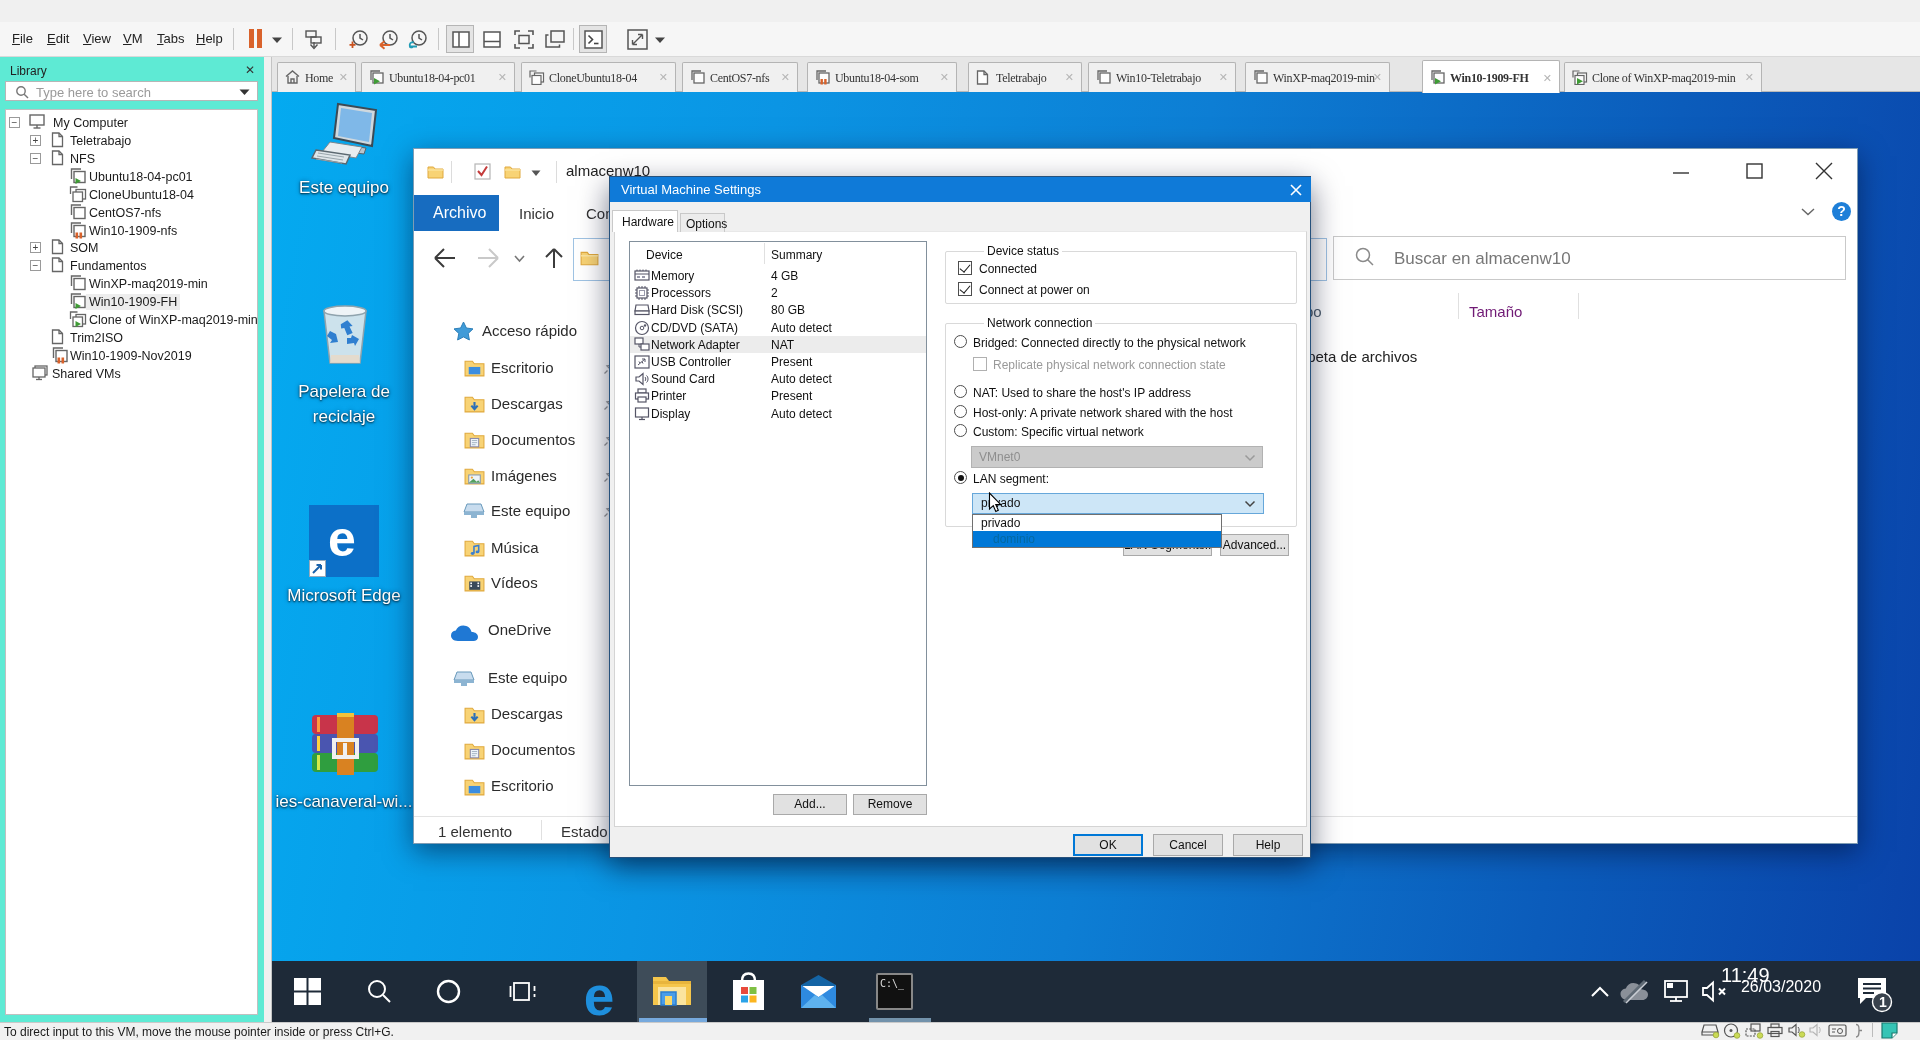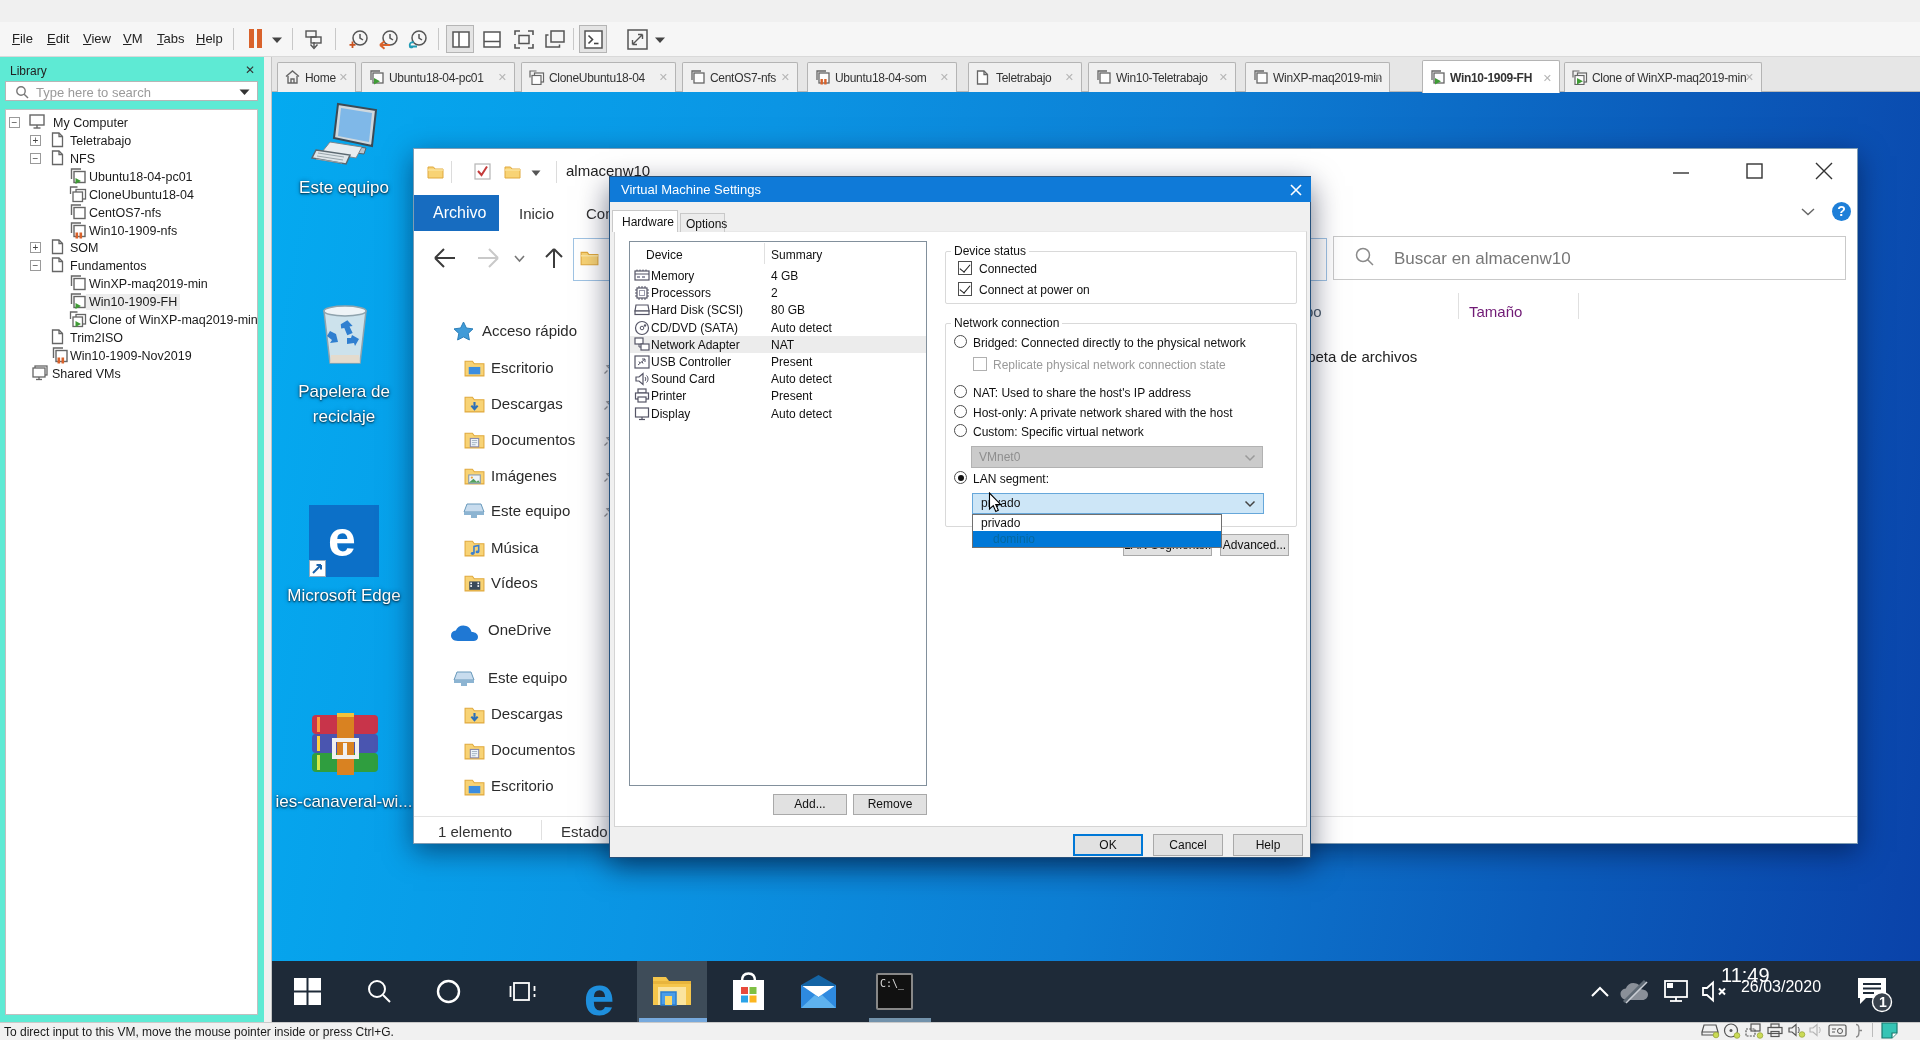--- a/index.html
+++ b/index.html
@@ -4,21 +4,21 @@
 <style>
 * { margin:0; padding:0; box-sizing:border-box; }
 html,body { width:1920px; height:1040px; overflow:hidden; font-family:"Liberation Sans", sans-serif; }
 .abs { position:absolute; }
 #page { position:relative; width:1920px; height:1040px; background:#f0f0f0; overflow:hidden; }
 #titlebar { position:absolute; left:0; top:0; width:1920px; height:22px; background:#f0f0f0; }
 #menubar { position:absolute; left:0; top:22px; width:1920px; height:35px; background:#f6f6f6; border-bottom:1px solid #d9d9d9;text-decoration:underline; }
 .menuitem { position:absolute; top:9px; font-size:13px; color:#222; }
 .menuitem u { text-decoration:underline; }
 .tsep { position:absolute; top:6px; width:1px; height:22px; background:#c8c8c8; }
-#tabstrip { position:absolute; left:272px; top:57px; width:1648px; height:35px; background:#e6e6e6; border-bottom:1px solid #b9b9b9; }
+#tabstrip { position:absolute; left:272px; top:57px; width:1648px; height:35px; background:#e6e6e6; border-bottom:1px solid #b9b9b9;font-family:Liberation Serif, serif; }
 .tab { position:absolute; top:5px; height:30px; background:#f0f0f0; border:1px solid #b4b4b4; border-bottom:none; border-radius:2px 2px 0 0; font-size:12px; color:#333; }
 .tab.active { top:3px; height:33px; background:#fff; z-index:3; font-weight:bold; }
 .tab .tx { position:absolute; right:7px; top:8px; font-size:11px; color:#b5b5b5; font-weight:normal; }
 .tab .tlabel { position:absolute; left:27px; top:8px; white-space:nowrap; letter-spacing:-0.3px; }
 .tab .ticon { position:absolute; left:7px; top:7px; }
 #sidebar { position:absolute; left:0; top:57px; width:264px; height:965px; background:#5eead4; }
 #sidebar .hdr { position:absolute; left:10px; top:7px; font-size:12px; color:#222; }
 #sidebar .hx { position:absolute; right:9px; top:6px; font-size:12px; color:#333; }
 #searchbox { position:absolute; left:5px; top:24px; width:253px; height:20px; background:#fff; border:1px solid #b6b6b6; }
 #searchbox .ph { position:absolute; left:30px; top:3px; font-size:13px; color:#9a9a9a; }
@@ -34,21 +34,21 @@
 .navitem { position:absolute; font-size:15px; color:#2b2b2b; white-space:nowrap; }
 #dialog { position:absolute; left:337px; top:84px; width:702px; height:682px; background:#f0f0f0; border:1px solid #26517c; box-shadow:0 10px 28px rgba(0,10,40,.55); font-size:12px; }
 .cb { position:absolute; width:14px; height:14px; background:#fff; border:1px solid #4d4d4d; }
 .cb.checked:after { content:""; position:absolute; left:3px; top:0px; width:5px; height:9px; border:solid #1a1a1a; border-width:0 1.6px 1.6px 0; transform:rotate(40deg); }
 .cb.dis { border-color:#b0b0b0; }
 .radio { position:absolute; width:13px; height:13px; background:#fff; border:1px solid #4d4d4d; border-radius:50%; }
 .radio.sel:after { content:""; position:absolute; left:2.5px; top:2.5px; width:6px; height:6px; background:#111; border-radius:50%; }
 .dlab { position:absolute; font-size:12px; color:#111; white-space:nowrap; }
 .btn { position:absolute; background:#e1e1e1; border:1px solid #a9a9a9; font-size:12px; color:#111; text-align:center; white-space:nowrap; overflow:hidden; }
 .groupbox { position:absolute; border:1px solid #d9d9d9; border-radius:2px; }
-.glabel { position:absolute; background:#fff; padding:0 3px; font-size:12px; color:#111; white-space:nowrap; }
+.glabel { position:absolute; background:#fff; padding:0 3px; font-size:12px; color:#111; white-space:nowrap;margin-left:33px; }
 #taskbar { position:absolute; left:0px; top:869px; width:1648px; height:61px; background:#1e2a38; }
 #statusbar { position:absolute; left:0; top:1022px; width:1920px; height:18px; background:#f1f1f1; border-top:1px solid #c9c9c9; }
 </style>
 </head>
 <body>
 <div id="page">
 
 
 <div id="menubar">
   <div class="menuitem" style="left:12px"><u>F</u>ile</div>

